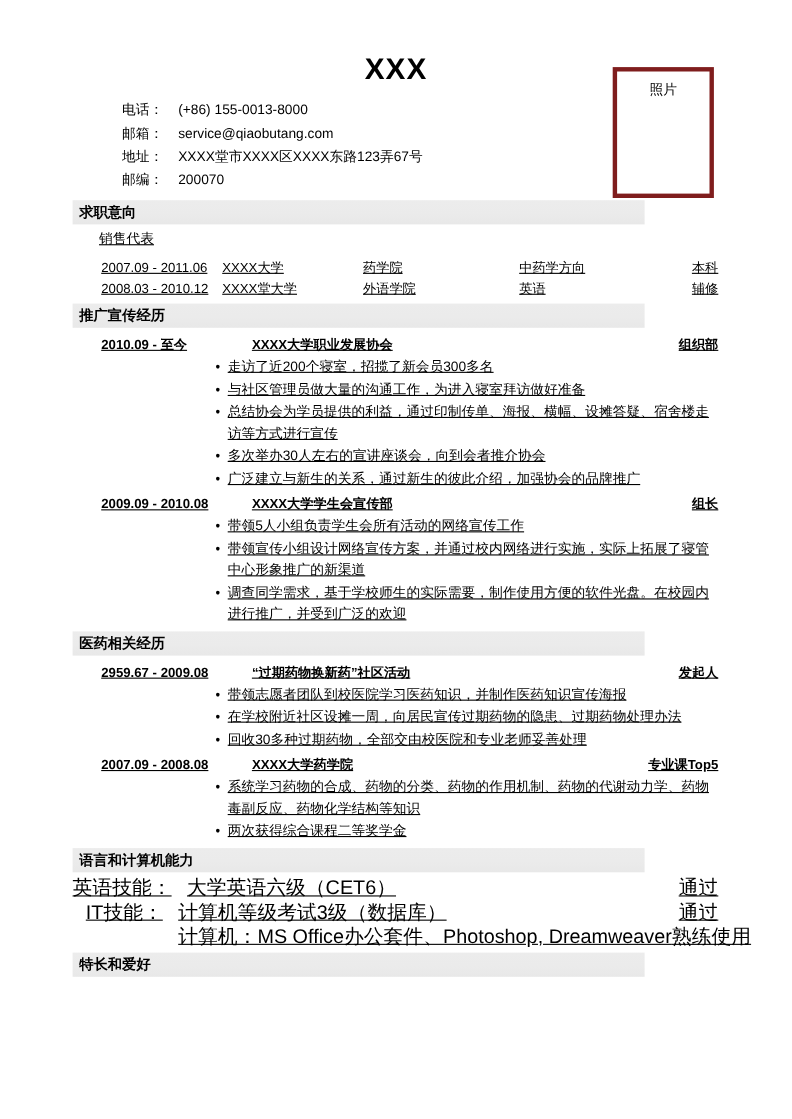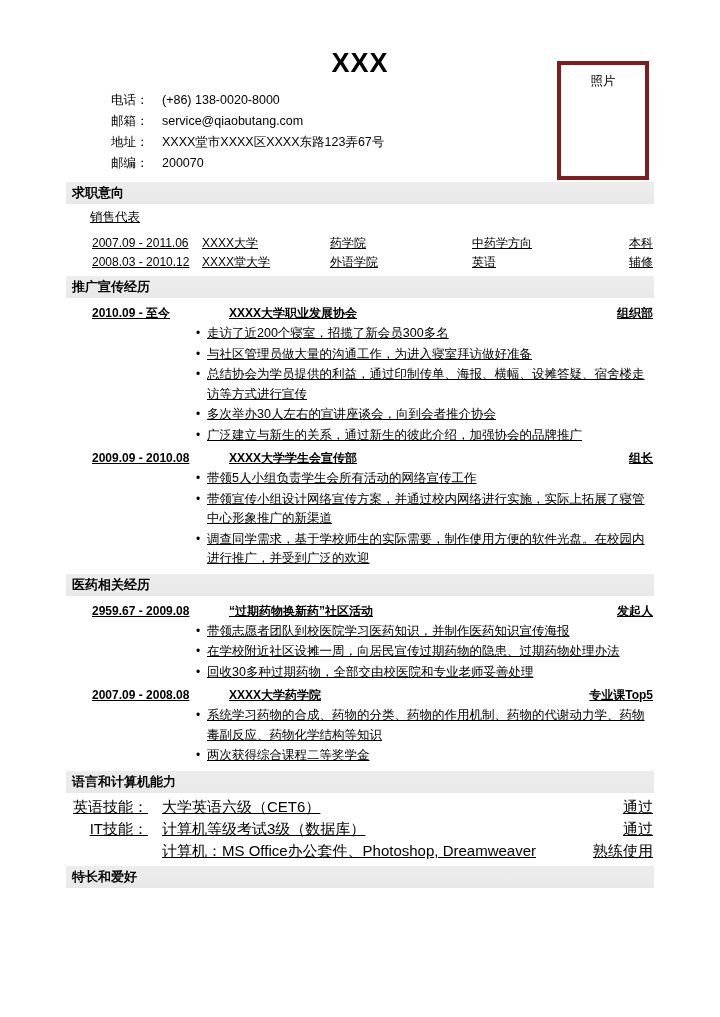--- a/index.html
+++ b/index.html
@@ -67,21 +67,21 @@
     border: 4px solid #7f1d1d;
     background: #ffffff;
     text-align: center;
     font-size: 12.5px;
     padding-top: 8px;
   }
 
   
   .section-band {
     margin: 0 66px 0 66px;
-    width: 588px;
+    width: 520px;
     background: linear-gradient(to bottom, #ececec 0%, #ebebeb 55%, #e8e8e8 100%);
     height: 22px;
     line-height: 22px;
     padding-left: 6px;
     font-size: 13px;
     font-weight: bold;
   }
   .section-body {
     margin: 0 66px 0 66px;
     width: 588px;
@@ -140,21 +140,21 @@
     position: absolute;
     left: 130px;
     top: 0;
     font-size: 12px;
     line-height: 19.5px;
   }
 
   
   .skill-row {
     display: flex;
-    font-size: 15px;
+    font-size: 18px;
     line-height: 22px;
     align-items: baseline;
   }
   .skill-label {
     flex: 0 0 82px;
     text-align: right;
     white-space: nowrap;
     padding-right: 0px;
   }
   .skill-value {
@@ -173,21 +173,21 @@
 <body>
 
 <div id="page">
 
   <div class="header-area">
     <div class="name-title">XXX</div>
 
     <div class="contact-block">
       <div class="contact-row">
         <span class="contact-label">电话：</span>
-        <span class="contact-value">(+86) 138-0020-8000</span>
+        <span class="contact-value">(+86) 155-0013-8000</span>
       </div>
       <div class="contact-row">
         <span class="contact-label">邮箱：</span>
         <span class="contact-value">service@qiaobutang.com</span>
       </div>
       <div class="contact-row">
         <span class="contact-label">地址：</span>
         <span class="contact-value">XXXX堂市XXXX区XXXX东路123弄67号</span>
       </div>
       <div class="contact-row">

